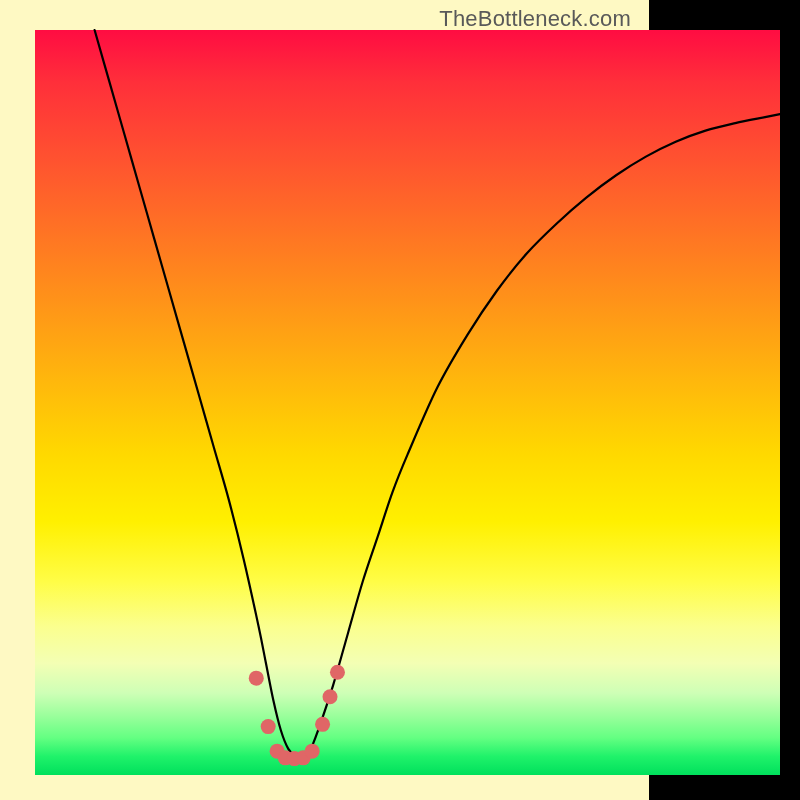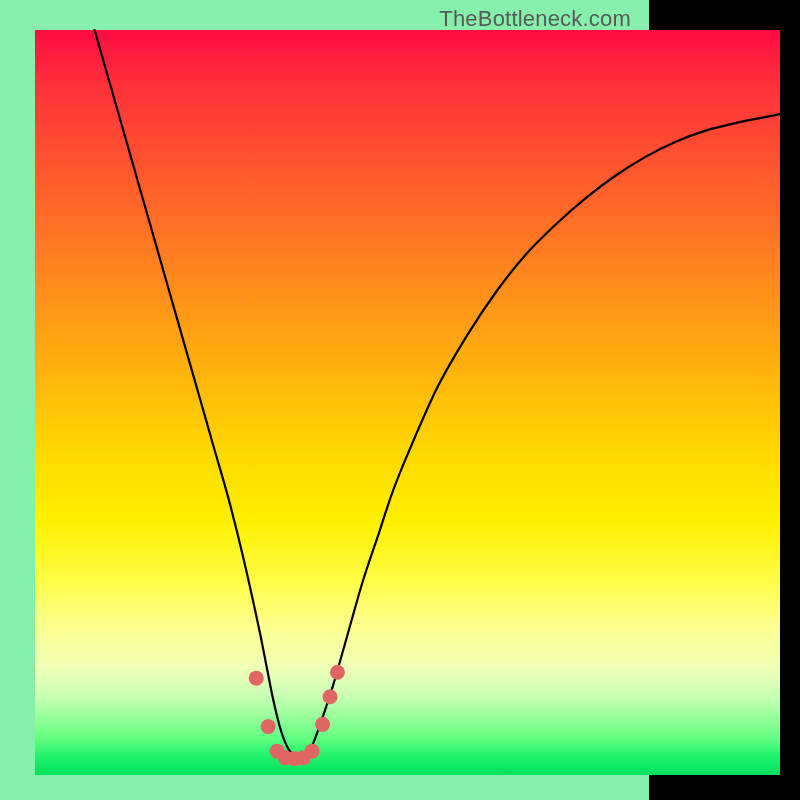--- a/index.html
+++ b/index.html
@@ -8,21 +8,21 @@
     width: 800px;
     height: 800px;
     overflow: hidden;
     background: #000;
     font-family: Arial, Helvetica, sans-serif;
   }
   .frame {
     position: relative;
     width: 649px;
     height: 800px;
-    background: #86efac;
+    background: #fef9c3;
     text-decoration: underline;
   }
   .plot-area {
     position: absolute;
     left: 35px;
     top: 30px;
     width: 745px;
     height: 745px;
     
     background: linear-gradient(to bottom,

